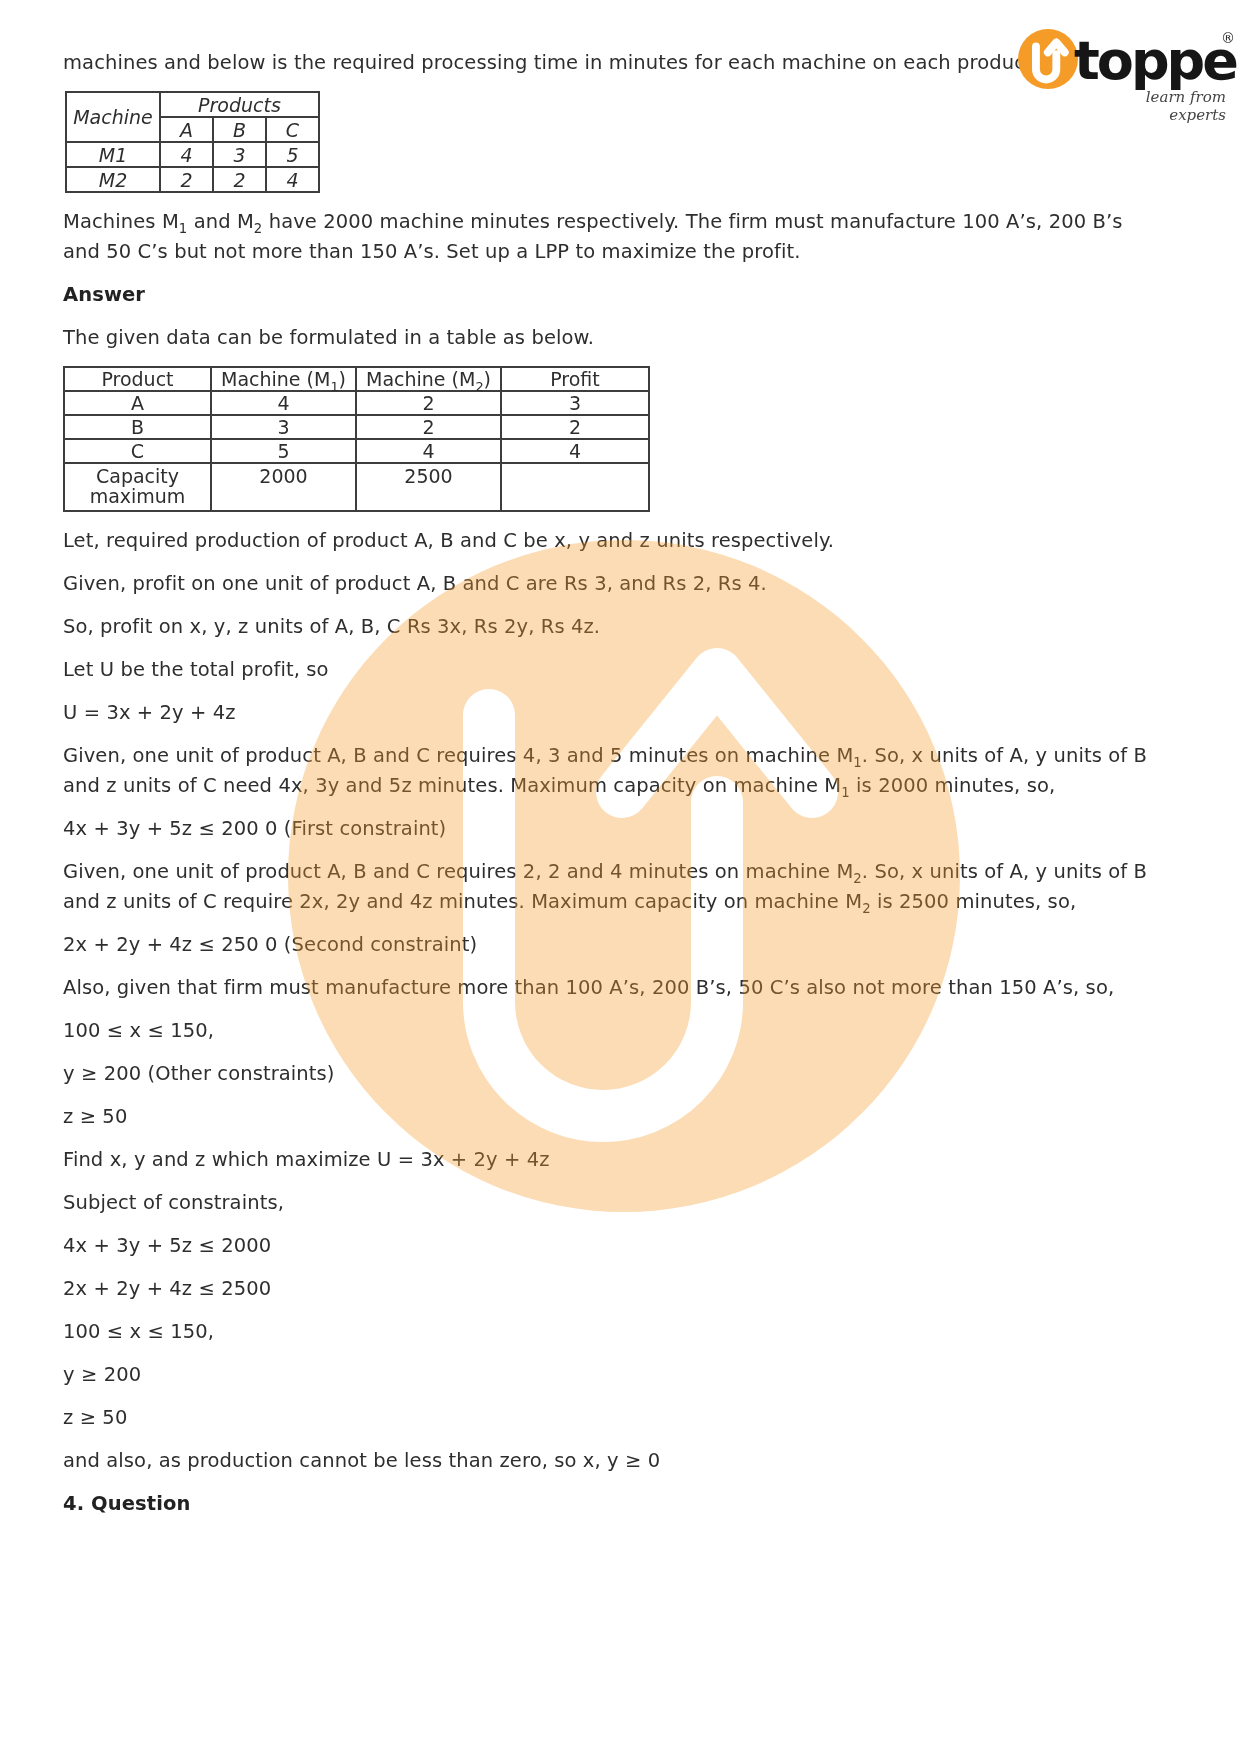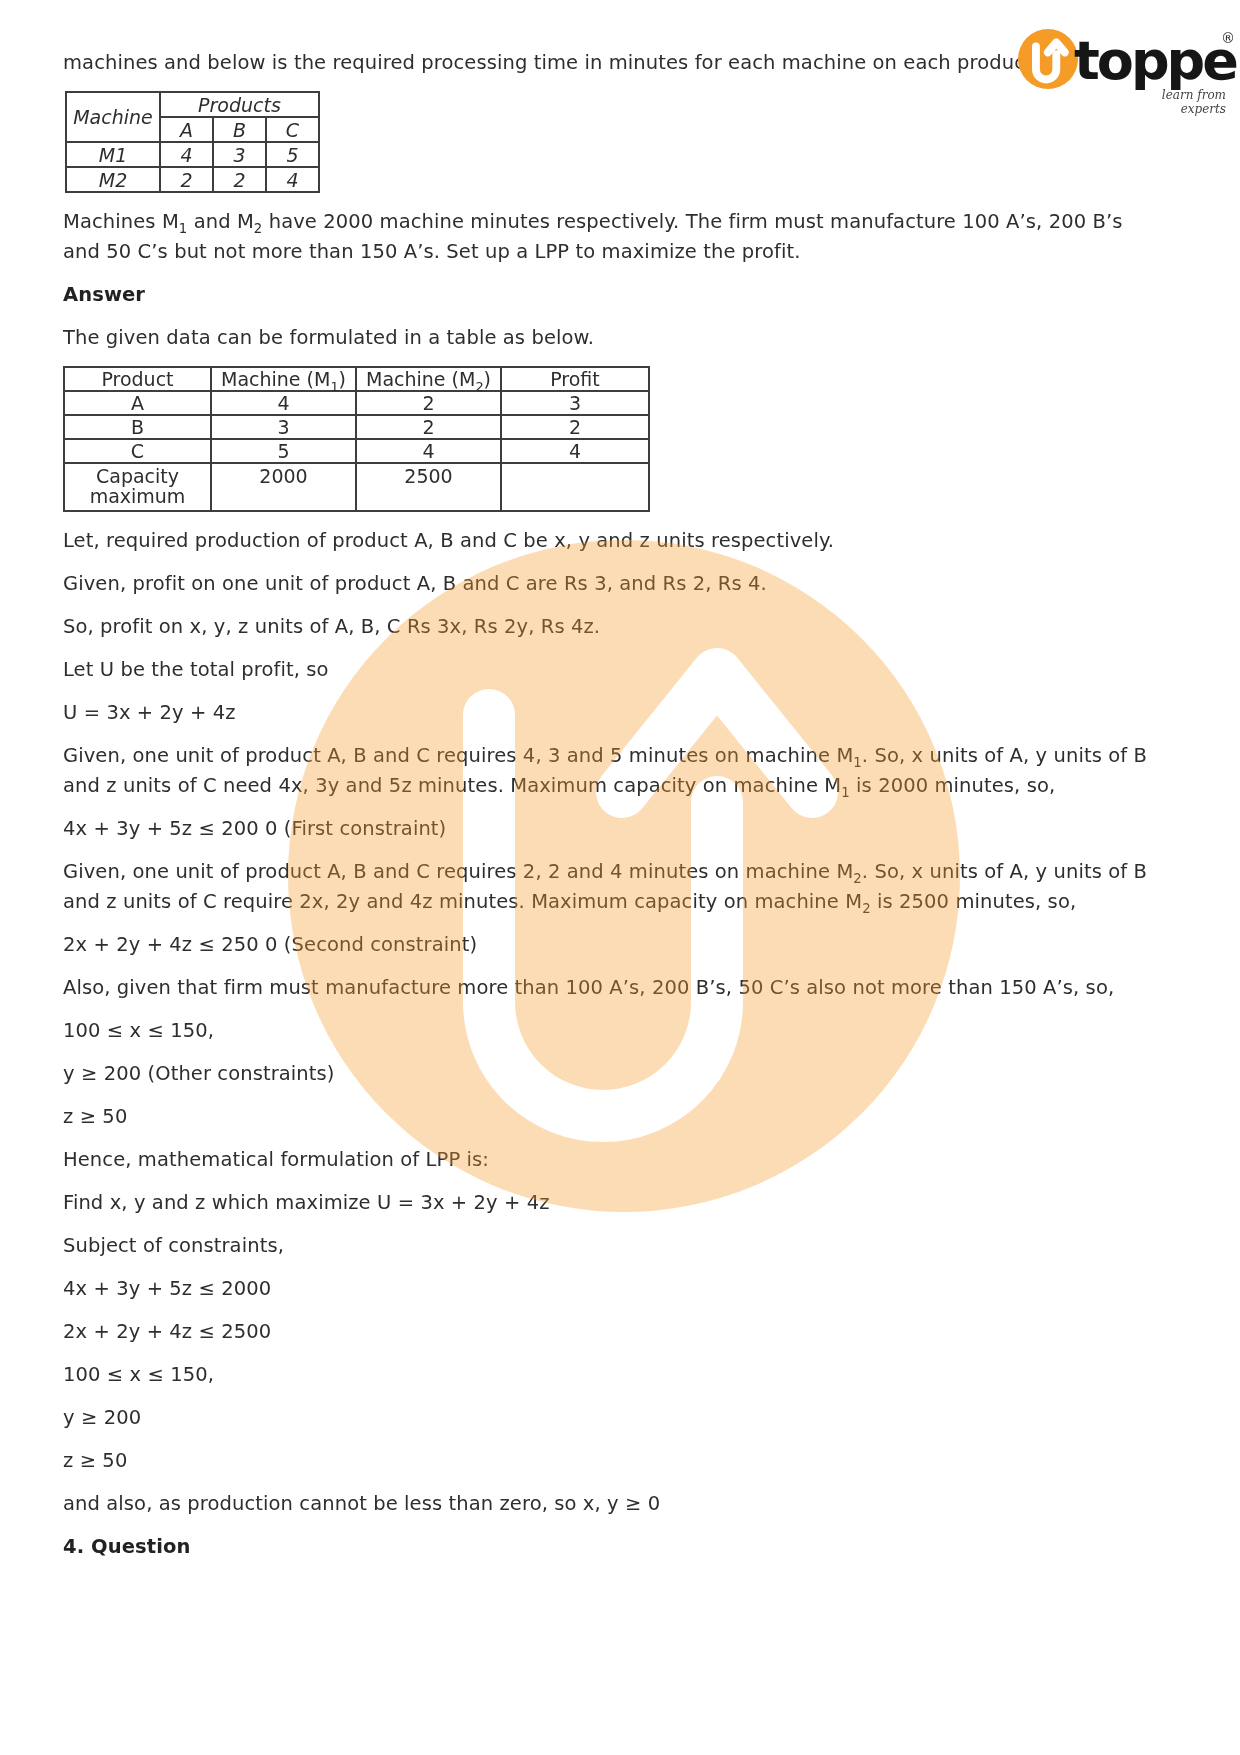--- a/index.html
+++ b/index.html
@@ -78,21 +78,21 @@
     font-family:"DejaVu Sans","Liberation Sans",sans-serif;
   }
   .logo-reg {
     position:absolute; left:213px; top:12px;
     font-size:14px; color:#2a2a2a;
   }
   .logo-tagline {
     position:absolute; left:118px; top:70px;
     width:100px;
     text-align:right;
-    font-size:12px;
+    font-size:15px;
     font-style:italic;
     color:#444;
     font-family:"DejaVu Serif","Liberation Serif",serif;
   }
 </style>
 </head>
 <body>
 
 <div class="page">
 
@@ -166,21 +166,20 @@
       <p>Let U be the total profit, so</p>
       <p>U = 3x + 2y + 4z</p>
       <p>Given, one unit of product A, B and C requires 4, 3 and 5 minutes on machine M<sub>1</sub>. So, x units of A, y units of B<br>and z units of C need 4x, 3y and 5z minutes. Maximum capacity on machine M<sub>1</sub> is 2000 minutes, so,</p>
       <p>4x + 3y + 5z ≤ 200 0 (First constraint)</p>
       <p>Given, one unit of product A, B and C requires 2, 2 and 4 minutes on machine M<sub>2</sub>. So, x units of A, y units of B<br>and z units of C require 2x, 2y and 4z minutes. Maximum capacity on machine M<sub>2</sub> is 2500 minutes, so,</p>
       <p>2x + 2y + 4z ≤ 250 0 (Second constraint)</p>
       <p>Also, given that firm must manufacture more than 100 A’s, 200 B’s, 50 C’s also not more than 150 A’s, so,</p>
       <p>100 ≤ x ≤ 150,</p>
       <p>y ≥ 200 (Other constraints)</p>
       <p>z ≥ 50</p>
-      <p>Hence, mathematical formulation of LPP is:</p>
       <p>Find x, y and z which maximize U = 3x + 2y + 4z</p>
       <p>Subject of constraints,</p>
       <p>4x + 3y + 5z ≤ 2000</p>
       <p>2x + 2y + 4z ≤ 2500</p>
       <p>100 ≤ x ≤ 150,</p>
       <p>y ≥ 200</p>
       <p>z ≥ 50</p>
       <p>and also, as production cannot be less than zero, so x, y ≥ 0</p>
       <p class="bold">4. Question</p>
     </div>

